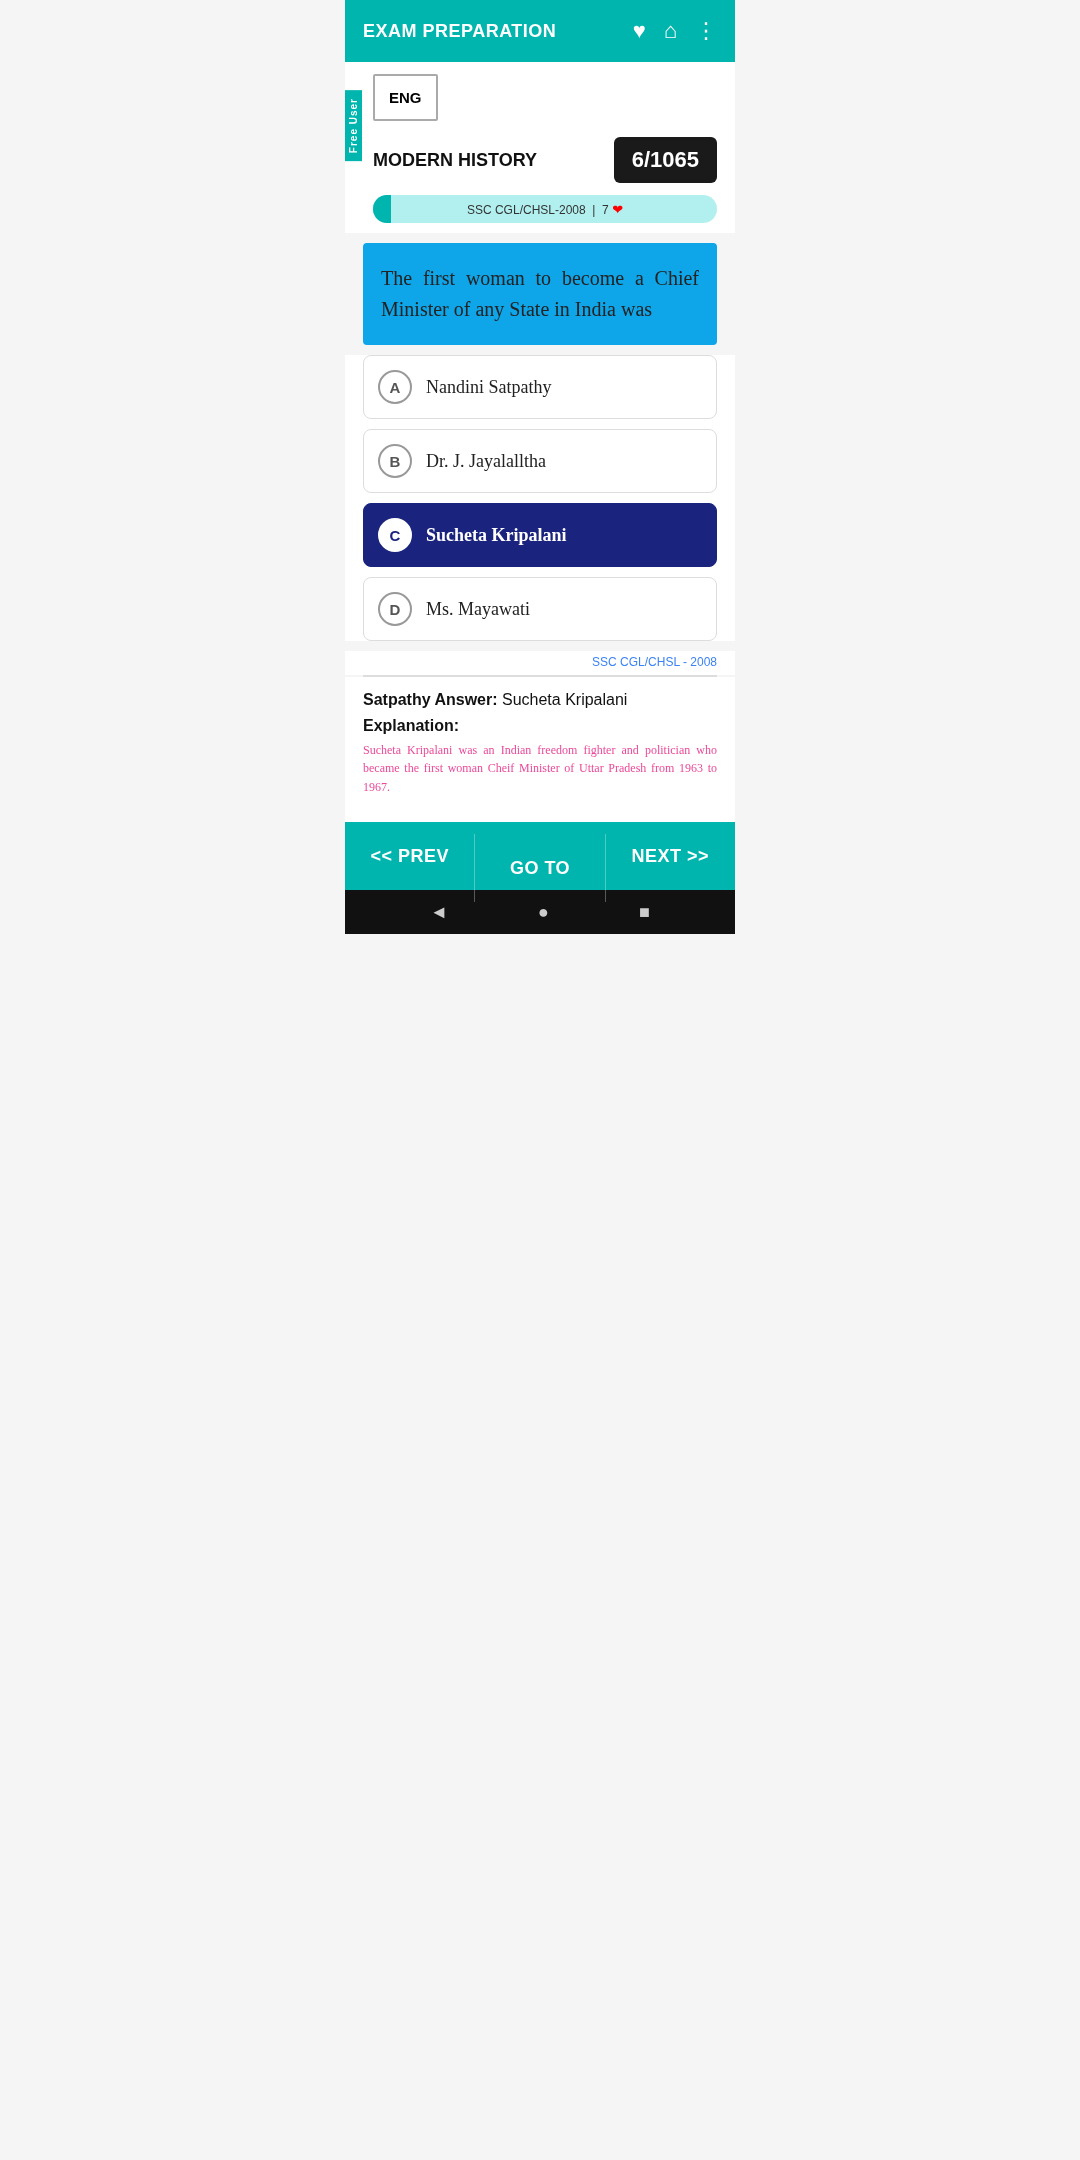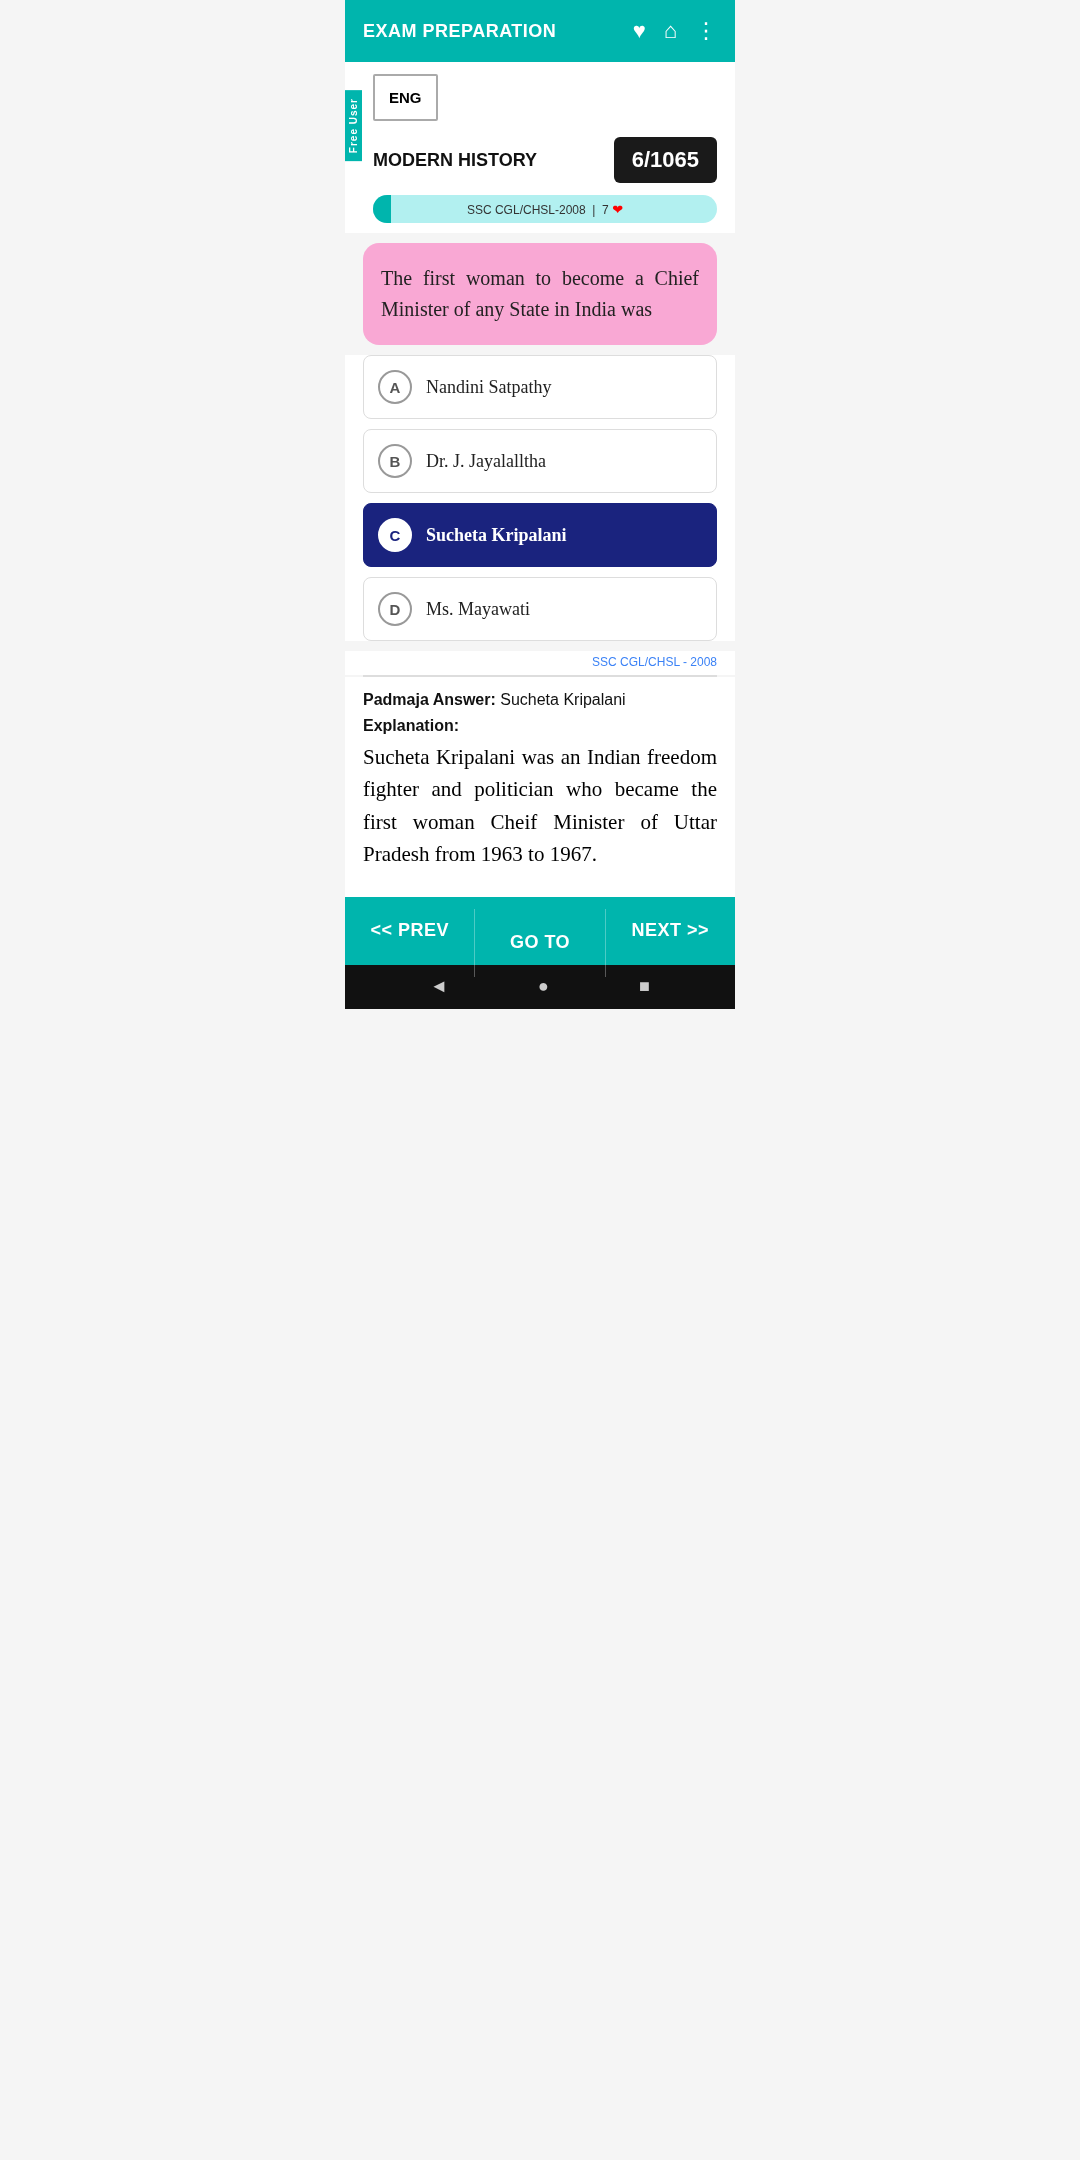--- a/index.html
+++ b/index.html
@@ -134,23 +134,23 @@
       color: #333;
       white-space: nowrap;
     }
     .progress-heart {
       color: red;
       font-size: 13px;
     }
 
     
     .question-card {
-      background: #f9a8d4;
+      background: #0ea5e9;
       margin: 10px 18px 10px 18px;
-      border-radius: 16px;
+      border-radius: 4px;
       padding: 20px 18px;
     }
     .question-text {
       font-size: 20px;
       color: #222;
       line-height: 1.55;
       font-family: 'Georgia', serif;
       text-align: justify;
     }
 
@@ -236,23 +236,23 @@
       font-weight: bold;
     }
     .explanation-heading {
       font-weight: bold;
       font-size: 16px;
       font-family: sans-serif;
       color: #111;
       margin-bottom: 6px;
     }
     .explanation-text {
-      font-size: 21px;
+      font-size: 12px;
       font-family: 'Georgia', serif;
-      color: #000000;
+      color: #ec4899;
       text-align: justify;
       line-height: 1.55;
       margin-bottom: 12px;
     }
 
     
     .bottom-nav {
       background: #00B5AD;
       display: flex;
       align-items: center;
@@ -351,21 +351,21 @@
       <span class="option-label">Ms. Mayawati</span>
     </div>
   </div>
 
 <div class="source-label">SSC CGL/CHSL - 2008</div>
 
 <div class="divider"></div>
 
 <div class="explanation-area">
   <div class="correct-answer-line">
-    <span class="label">Padmaja Answer:</span>
+    <span class="label">Satpathy Answer:</span>
     <span>Sucheta Kripalani</span>
   </div>
   <div class="explanation-heading">Explanation:</div>
   <p class="explanation-text">Sucheta Kripalani was an Indian freedom fighter and politician who became the first woman Cheif Minister of Uttar Pradesh from 1963 to 1967.</p>
 </div>
 
 <div class="bottom-nav">
   <div class="nav-btn">&lt;&lt; PREV</div>
   <div class="nav-btn center">GO TO</div>
   <div class="nav-btn">NEXT &gt;&gt;</div>

